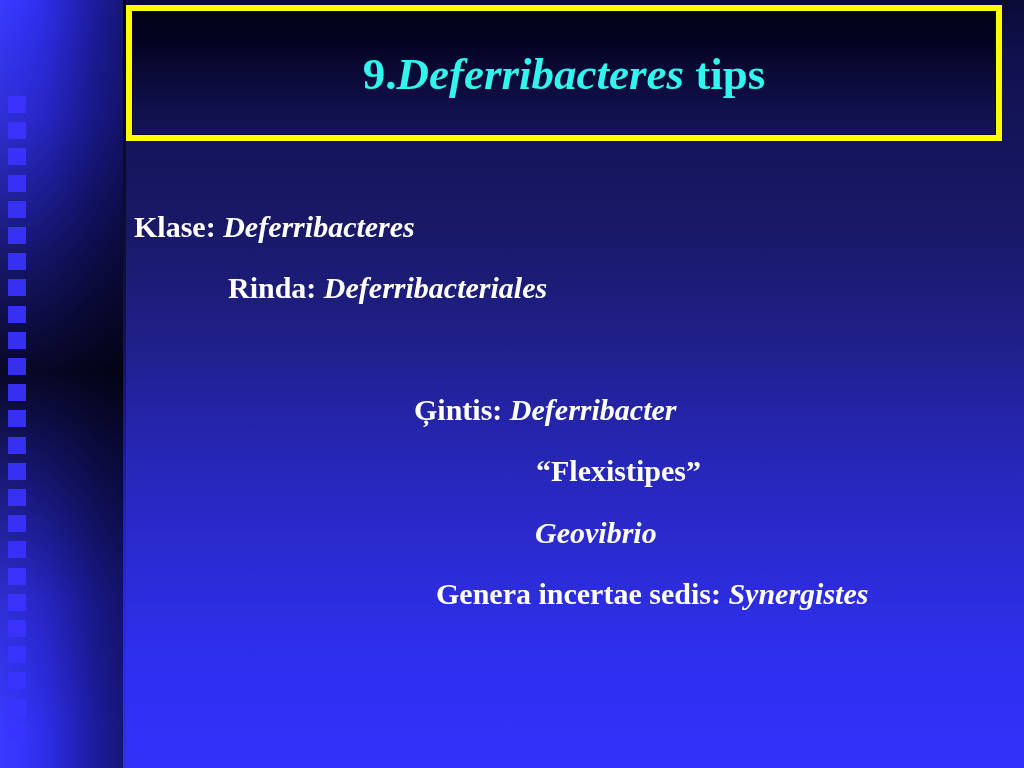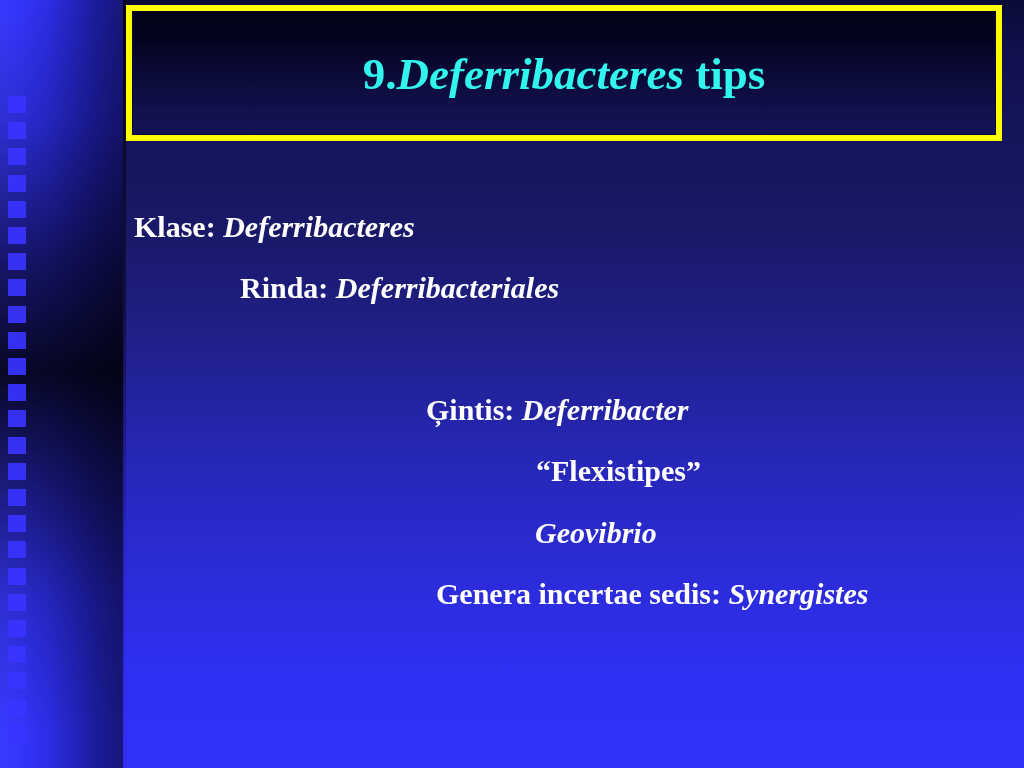--- a/index.html
+++ b/index.html
@@ -141,23 +141,23 @@
     font-size: 30px;
     font-weight: bold;
     line-height: 1;
     white-space: nowrap;
   }
   .tax-line .label { font-style: normal; }
   .tax-line .name  { font-style: italic; }
   .tax-line .plain { font-style: normal; margin-top: 9px; }
 
   .l0 { left: 134px; top: 212px; }
-  .l1 { left: 240px; top: 273px; }
+  .l1 { left: 228px; top: 273px; }
   .l2 { left: 332px; top: 334px; }
-  .l3 { left: 426px; top: 395px; }
+  .l3 { left: 414px; top: 395px; }
   .l4 { left: 536px; top: 456px; }
   .l5 { left: 535px; top: 518px; }
   .l6 { left: 436px; top: 579px; }
 </style>
 </head>
 <body>
 
 <div id="slide">
 
   <div class="main-bg"></div>

